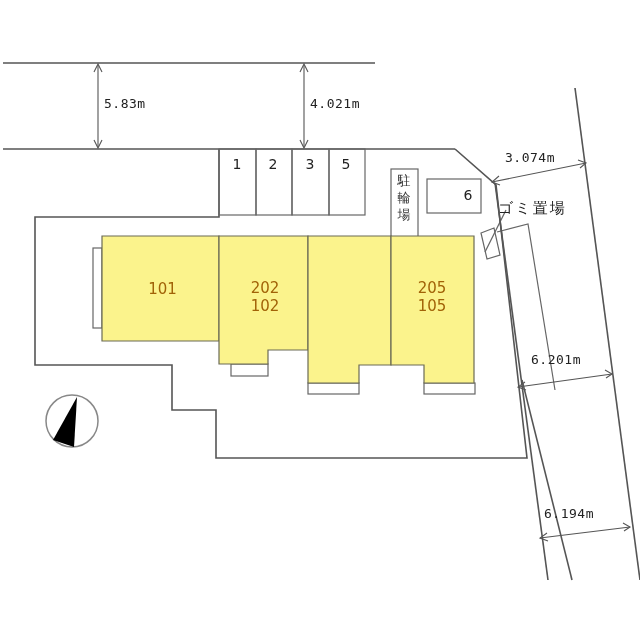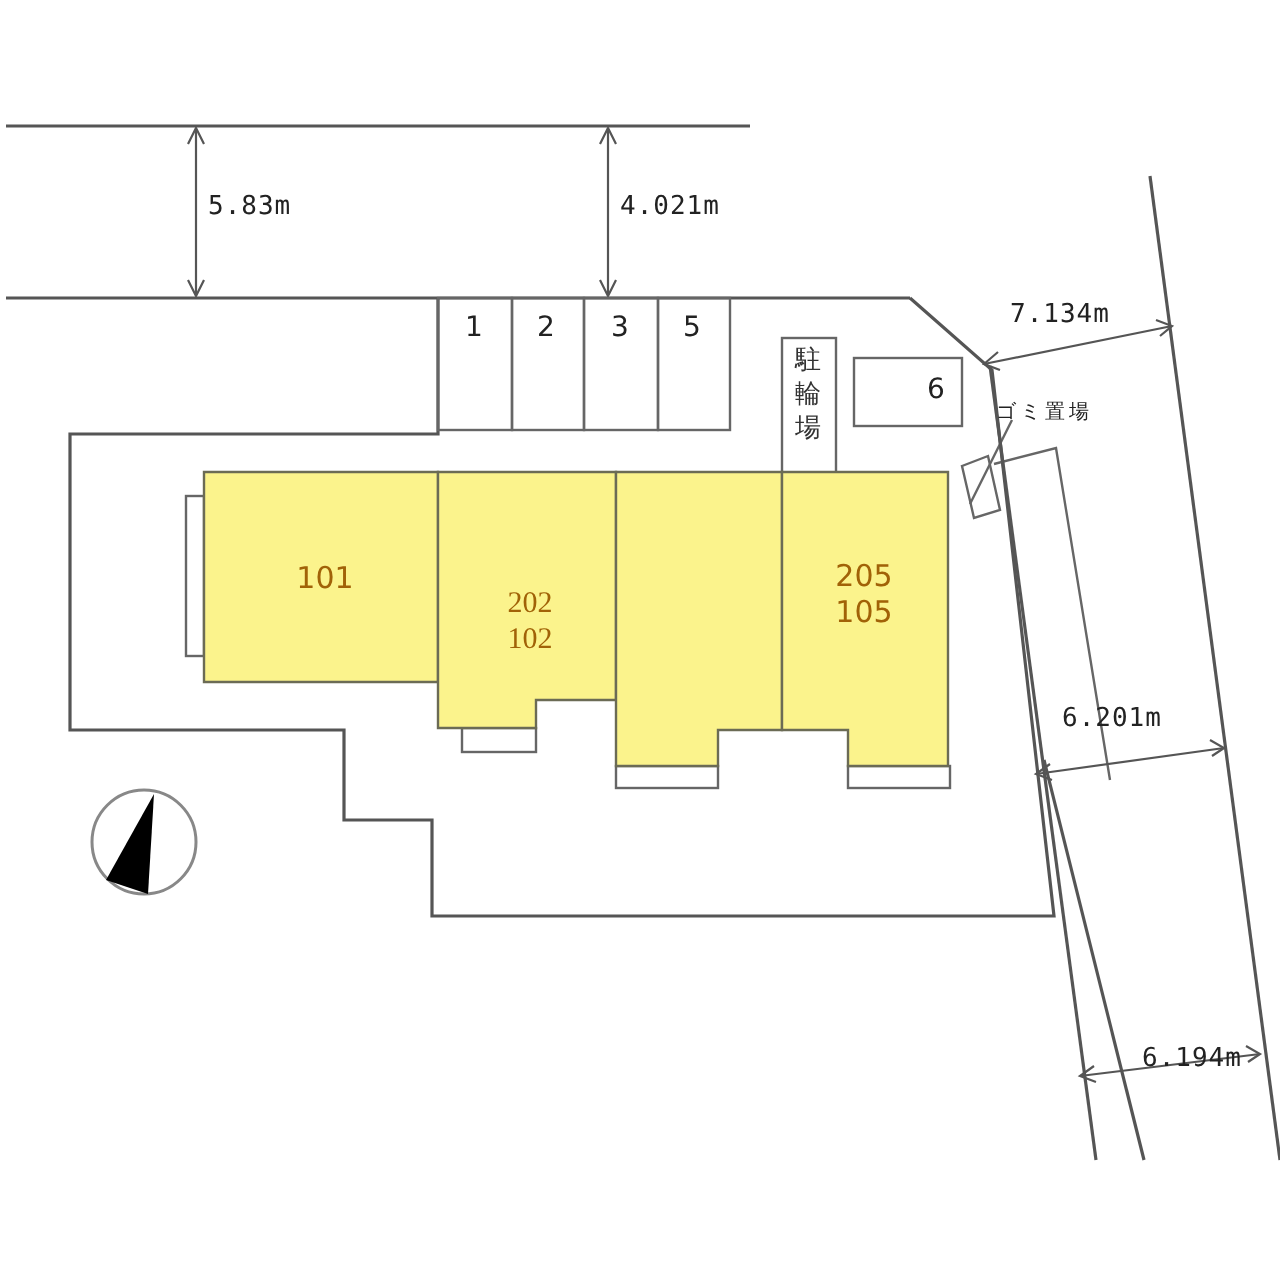--- a/index.html
+++ b/index.html
@@ -87,42 +87,42 @@
     <polygon class="unit" points="391,236 474,236 474,383 424,383 424,365 391,365"></polygon>
 
     <g>
       <circle cx="72" cy="421" r="26" fill="#ffffff" stroke="#888" stroke-width="1.5"></circle>
       <polygon points="77,397 74,447 53,440" fill="#000"></polygon>
     </g>
   </svg>
 
   <div class="lbl dim-lbl" style="left:104px;top:96px;">5.83m</div>
   <div class="lbl dim-lbl" style="left:310px;top:96px;">4.021m</div>
-  <div class="lbl dim-lbl" style="left:505px;top:150px;">7.134m</div>
+  <div class="lbl dim-lbl" style="left:505px;top:150px;">3.074m</div>
   <div class="lbl dim-lbl" style="left:531px;top:352px;">6.201m</div>
-  <div class="lbl dim-lbl" style="left:571px;top:506px;margin-top:16px;">6.194m</div>
+  <div class="lbl dim-lbl" style="left:544px;top:506px;">6.194m</div>
 
   <div class="slot-lbl" style="left:227px;top:156px;">1</div>
   <div class="slot-lbl" style="left:263px;top:156px;">2</div>
   <div class="slot-lbl" style="left:300px;top:156px;">3</div>
   <div class="slot-lbl" style="left:336px;top:156px;">5</div>
   <div class="slot-lbl" style="left:458px;top:187px;">6</div>
 
   <div class="vert" style="left:396px;top:172px;">
     <div>駐</div>
     <div>輪</div>
     <div>場</div>
   </div>
 
-  <div class="lbl" style="left:498px;top:199px;font-family:Liberation Mono, monospace;font-size:10px;letter-spacing:2px;">ゴミ置場</div>
+  <div class="lbl" style="left:498px;top:199px;font-family:Liberation Mono, monospace;font-size:15px;letter-spacing:2px;">ゴミ置場</div>
 
   <div class="unit-lbl" style="left:135px;top:280px;width:55px;">
     <div>101</div>
   </div>
-  <div class="unit-lbl" style="left:240px;top:293px;width:50px;font-family:Liberation Serif, serif;">
+  <div class="unit-lbl" style="left:240px;top:279px;width:50px;">
     <div>202</div>
     <div>102</div>
   </div>
   <div class="unit-lbl" style="left:407px;top:279px;width:50px;">
     <div>205</div>
     <div>105</div>
   </div>
 </div>
 
 </body></html>

